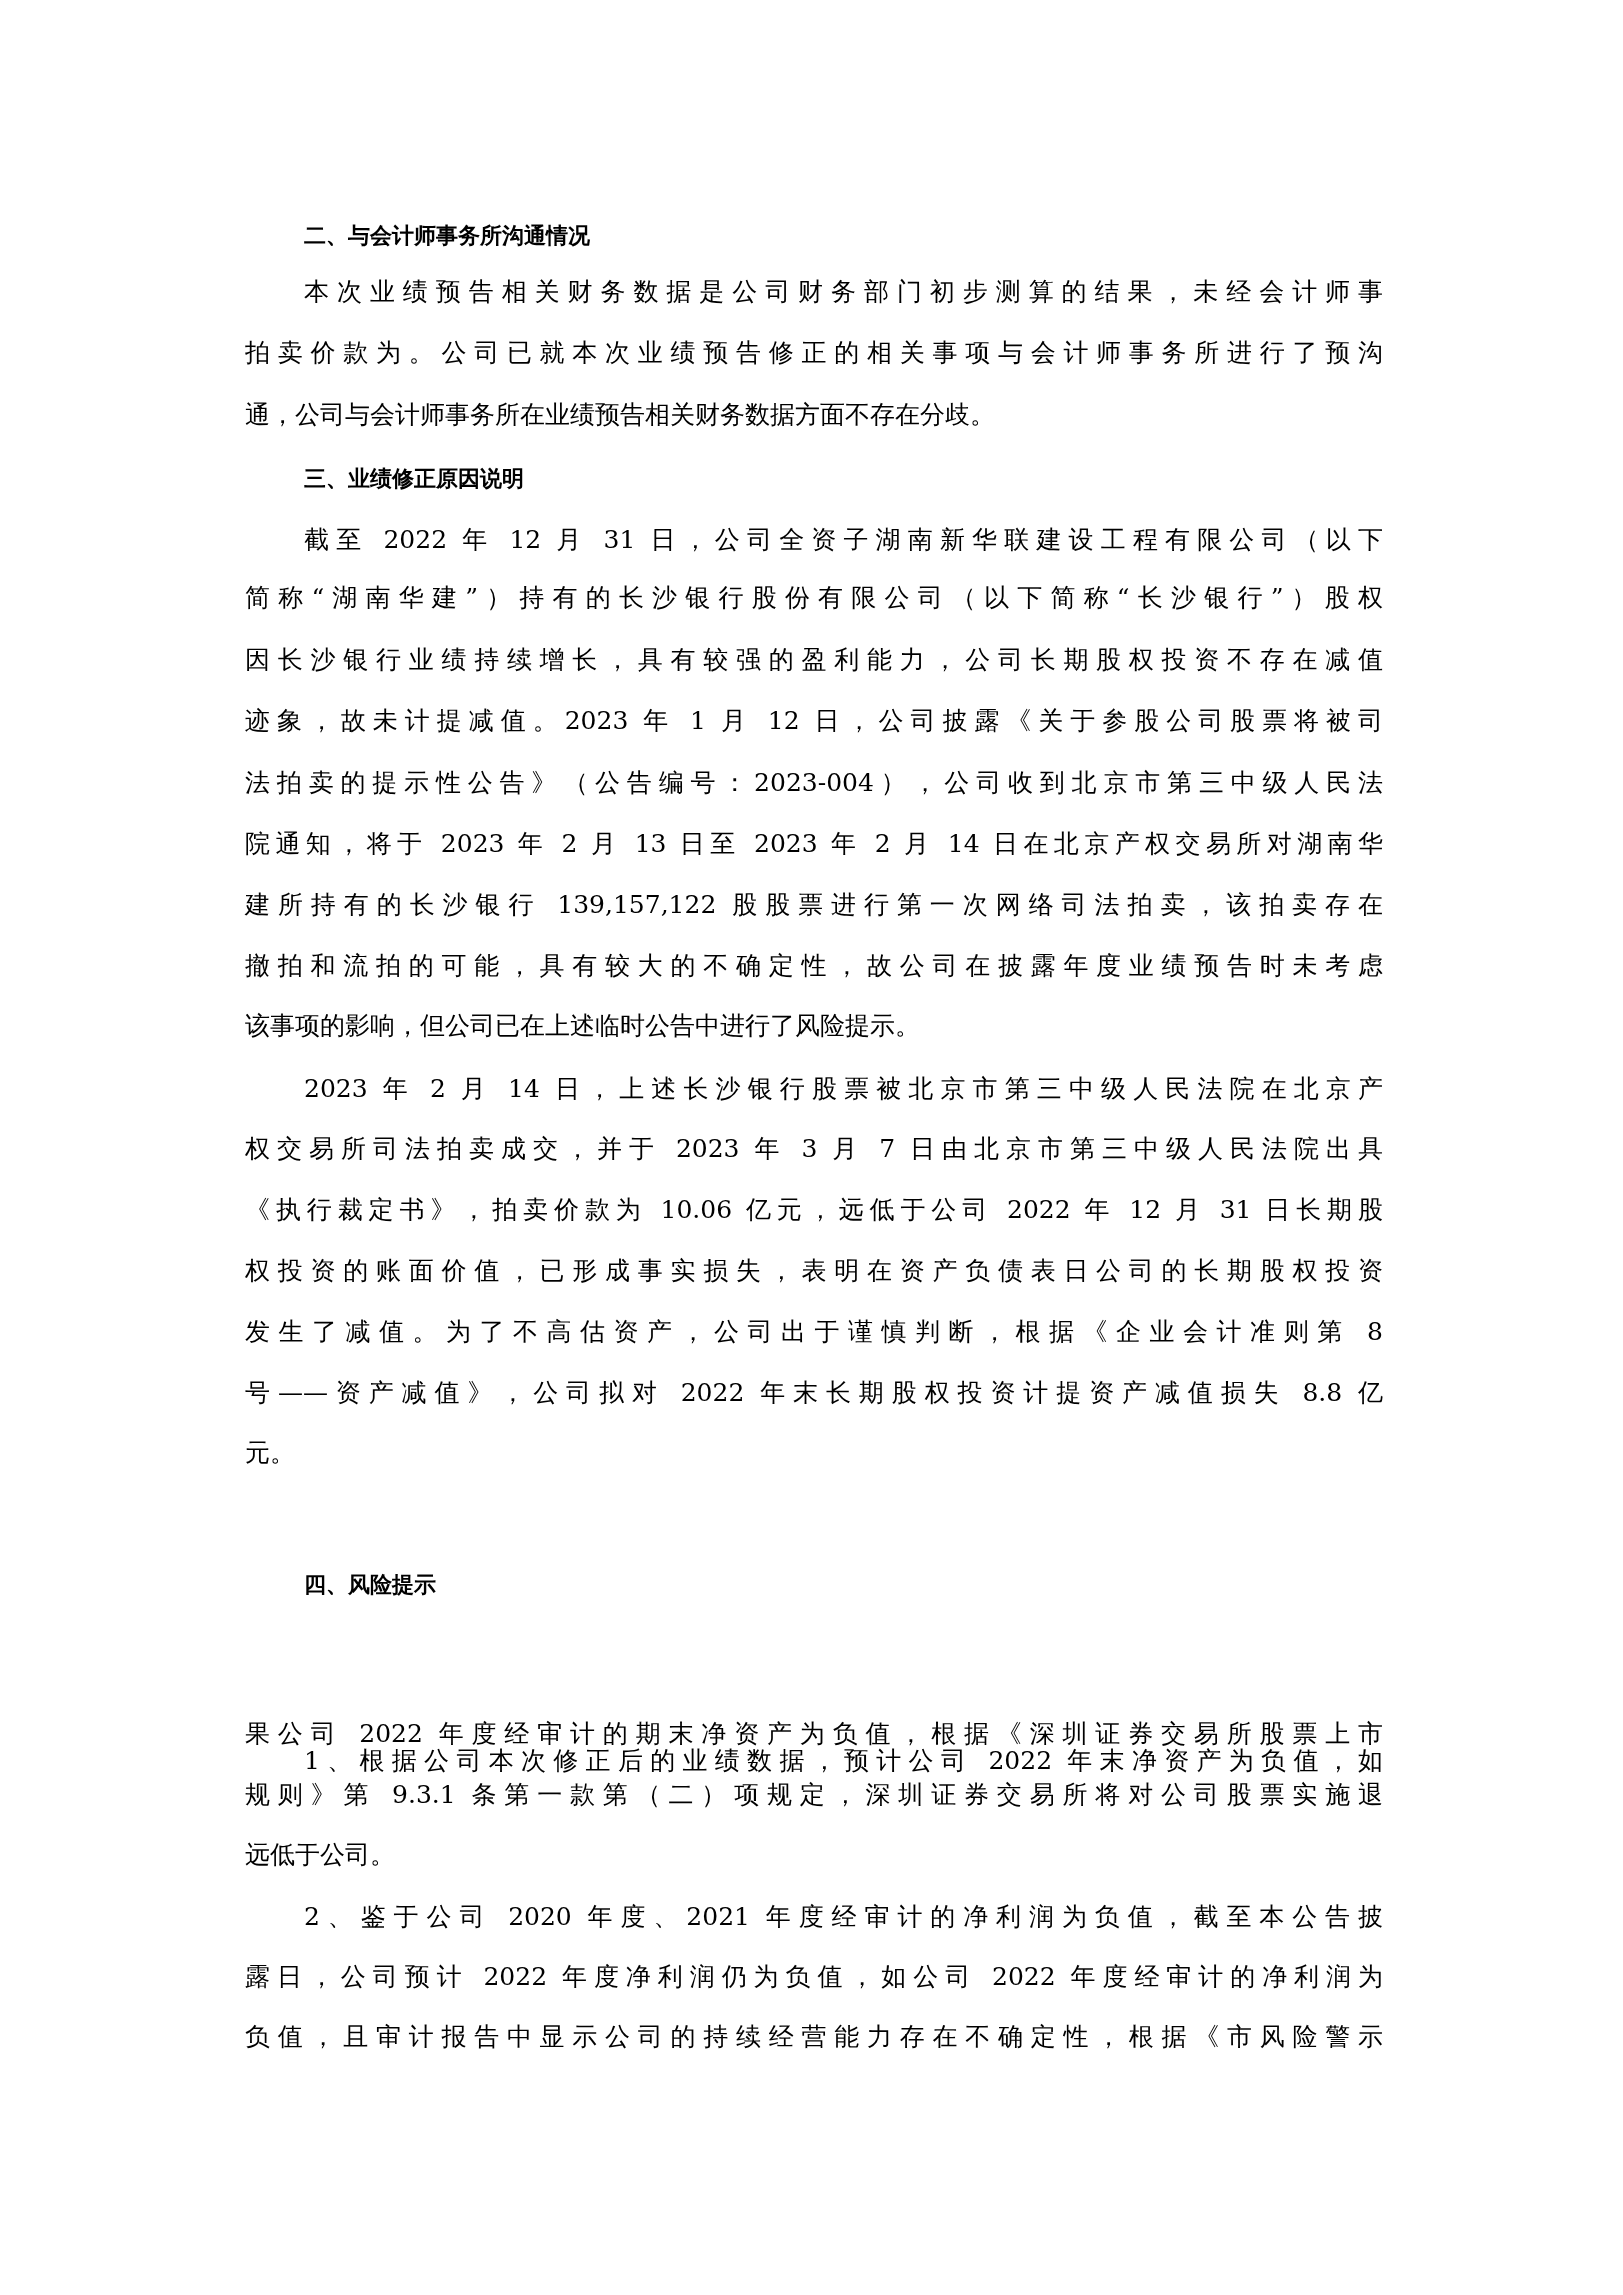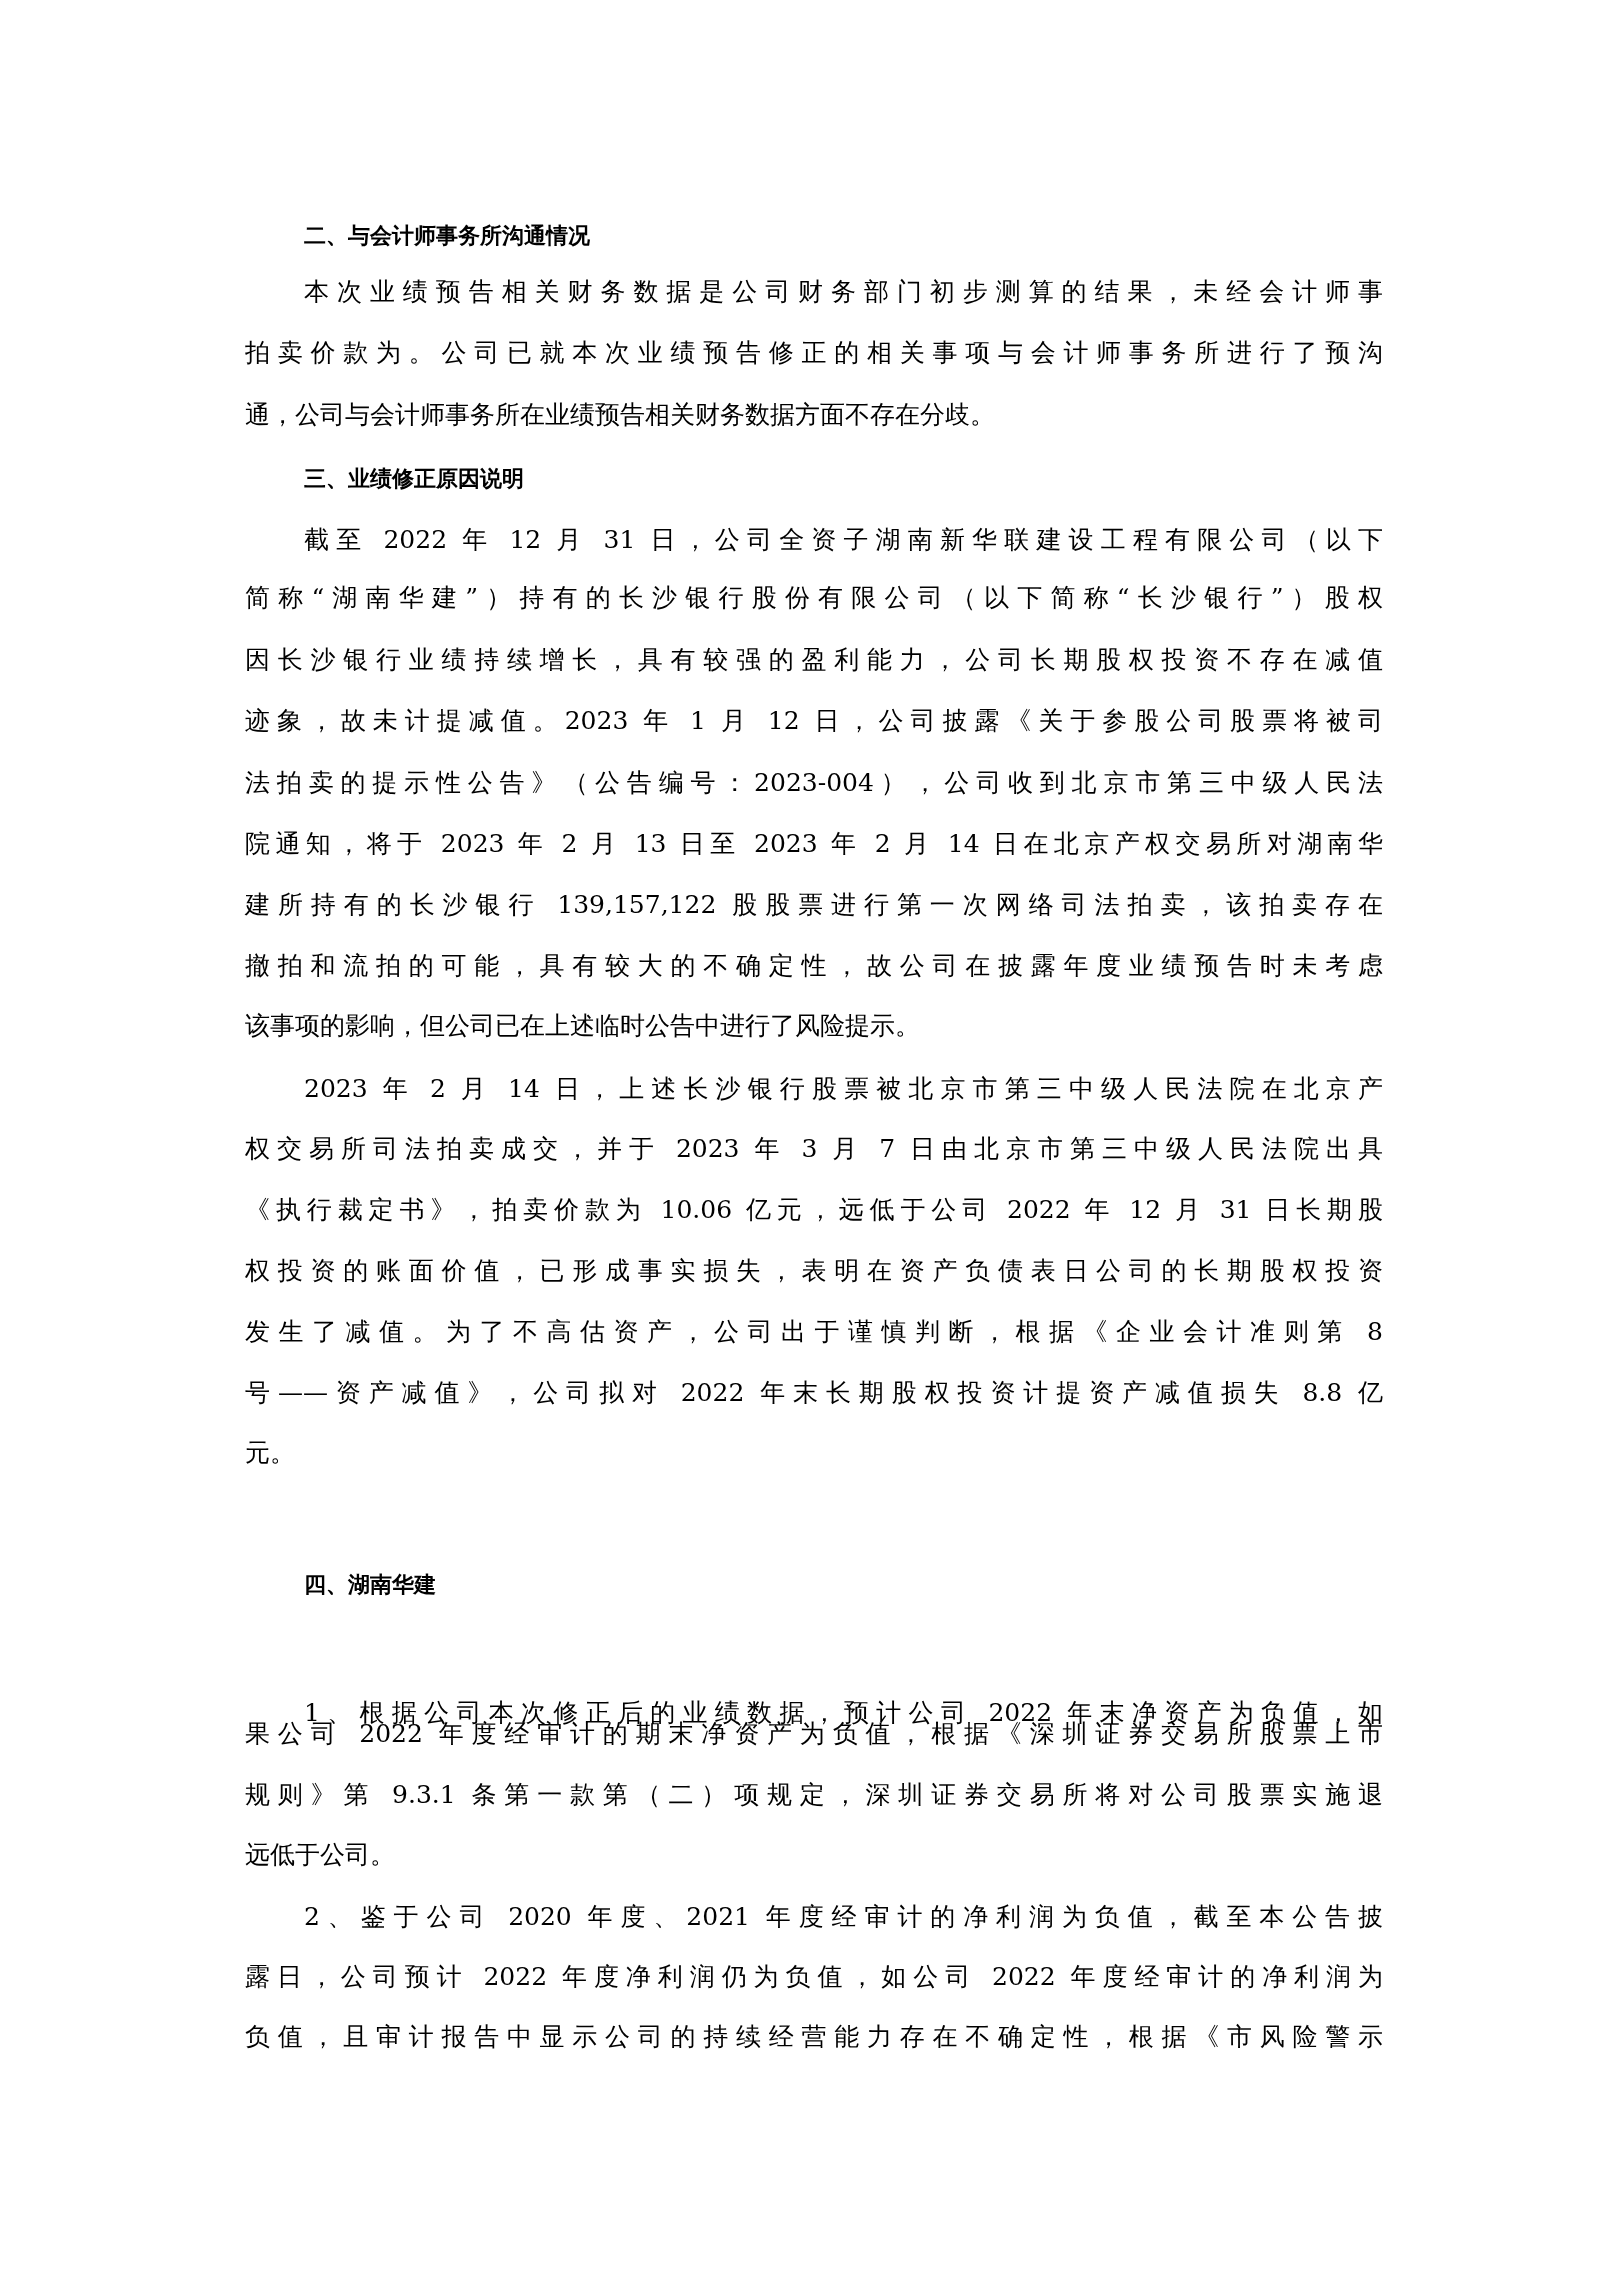--- a/index.html
+++ b/index.html
@@ -35,22 +35,22 @@
   <div class="line" style="top:995px">该事项的影响，但公司已在上述临时公告中进行了风险提示。</div>
 
   <div class="line indent justify" style="top:1058px">2023 年 2 月 14 日，上述长沙银行股票被北京市第三中级人民法院在北京产</div>
   <div class="line justify" style="top:1118px">权交易所司法拍卖成交，并于 2023 年 3 月 7 日由北京市第三中级人民法院出具</div>
   <div class="line justify" style="top:1179px">《执行裁定书》，拍卖价款为 10.06 亿元，远低于公司 2022 年 12 月 31 日长期股</div>
   <div class="line justify" style="top:1240px">权投资的账面价值，已形成事实损失，表明在资产负债表日公司的长期股权投资</div>
   <div class="line justify" style="top:1301px">发生了减值。为了不高估资产，公司出于谨慎判断，根据《企业会计准则第 8</div>
   <div class="line justify" style="top:1362px">号——资产减值》，公司拟对 2022 年末长期股权投资计提资产减值损失 8.8 亿</div>
   <div class="line" style="top:1422px">元。</div>
 
-  <div class="line indent heading" style="top:1554px">四、湖南华建</div>
-  <div class="line indent justify" style="top:1682px">1、根据公司本次修正后的业绩数据，预计公司 2022 年末净资产为负值，如</div>
+  <div class="line indent heading" style="top:1554px">四、风险提示</div>
+  <div class="line indent justify" style="top:1730px">1、根据公司本次修正后的业绩数据，预计公司 2022 年末净资产为负值，如</div>
   <div class="line justify" style="top:1703px">果公司 2022 年度经审计的期末净资产为负值，根据《深圳证券交易所股票上市</div>
   <div class="line justify" style="top:1764px">规则》第 9.3.1 条第一款第（二）项规定，深圳证券交易所将对公司股票实施退</div>
   <div class="line" style="top:1824px">远低于公司。</div>
 
   <div class="line indent justify" style="top:1886px">2、鉴于公司 2020 年度、2021 年度经审计的净利润为负值，截至本公告披</div>
   <div class="line justify" style="top:1946px">露日，公司预计 2022 年度净利润仍为负值，如公司 2022 年度经审计的净利润为</div>
   <div class="line justify" style="top:2006px">负值，且审计报告中显示公司的持续经营能力存在不确定性，根据《市风险警示</div>
 
 </div>
 

